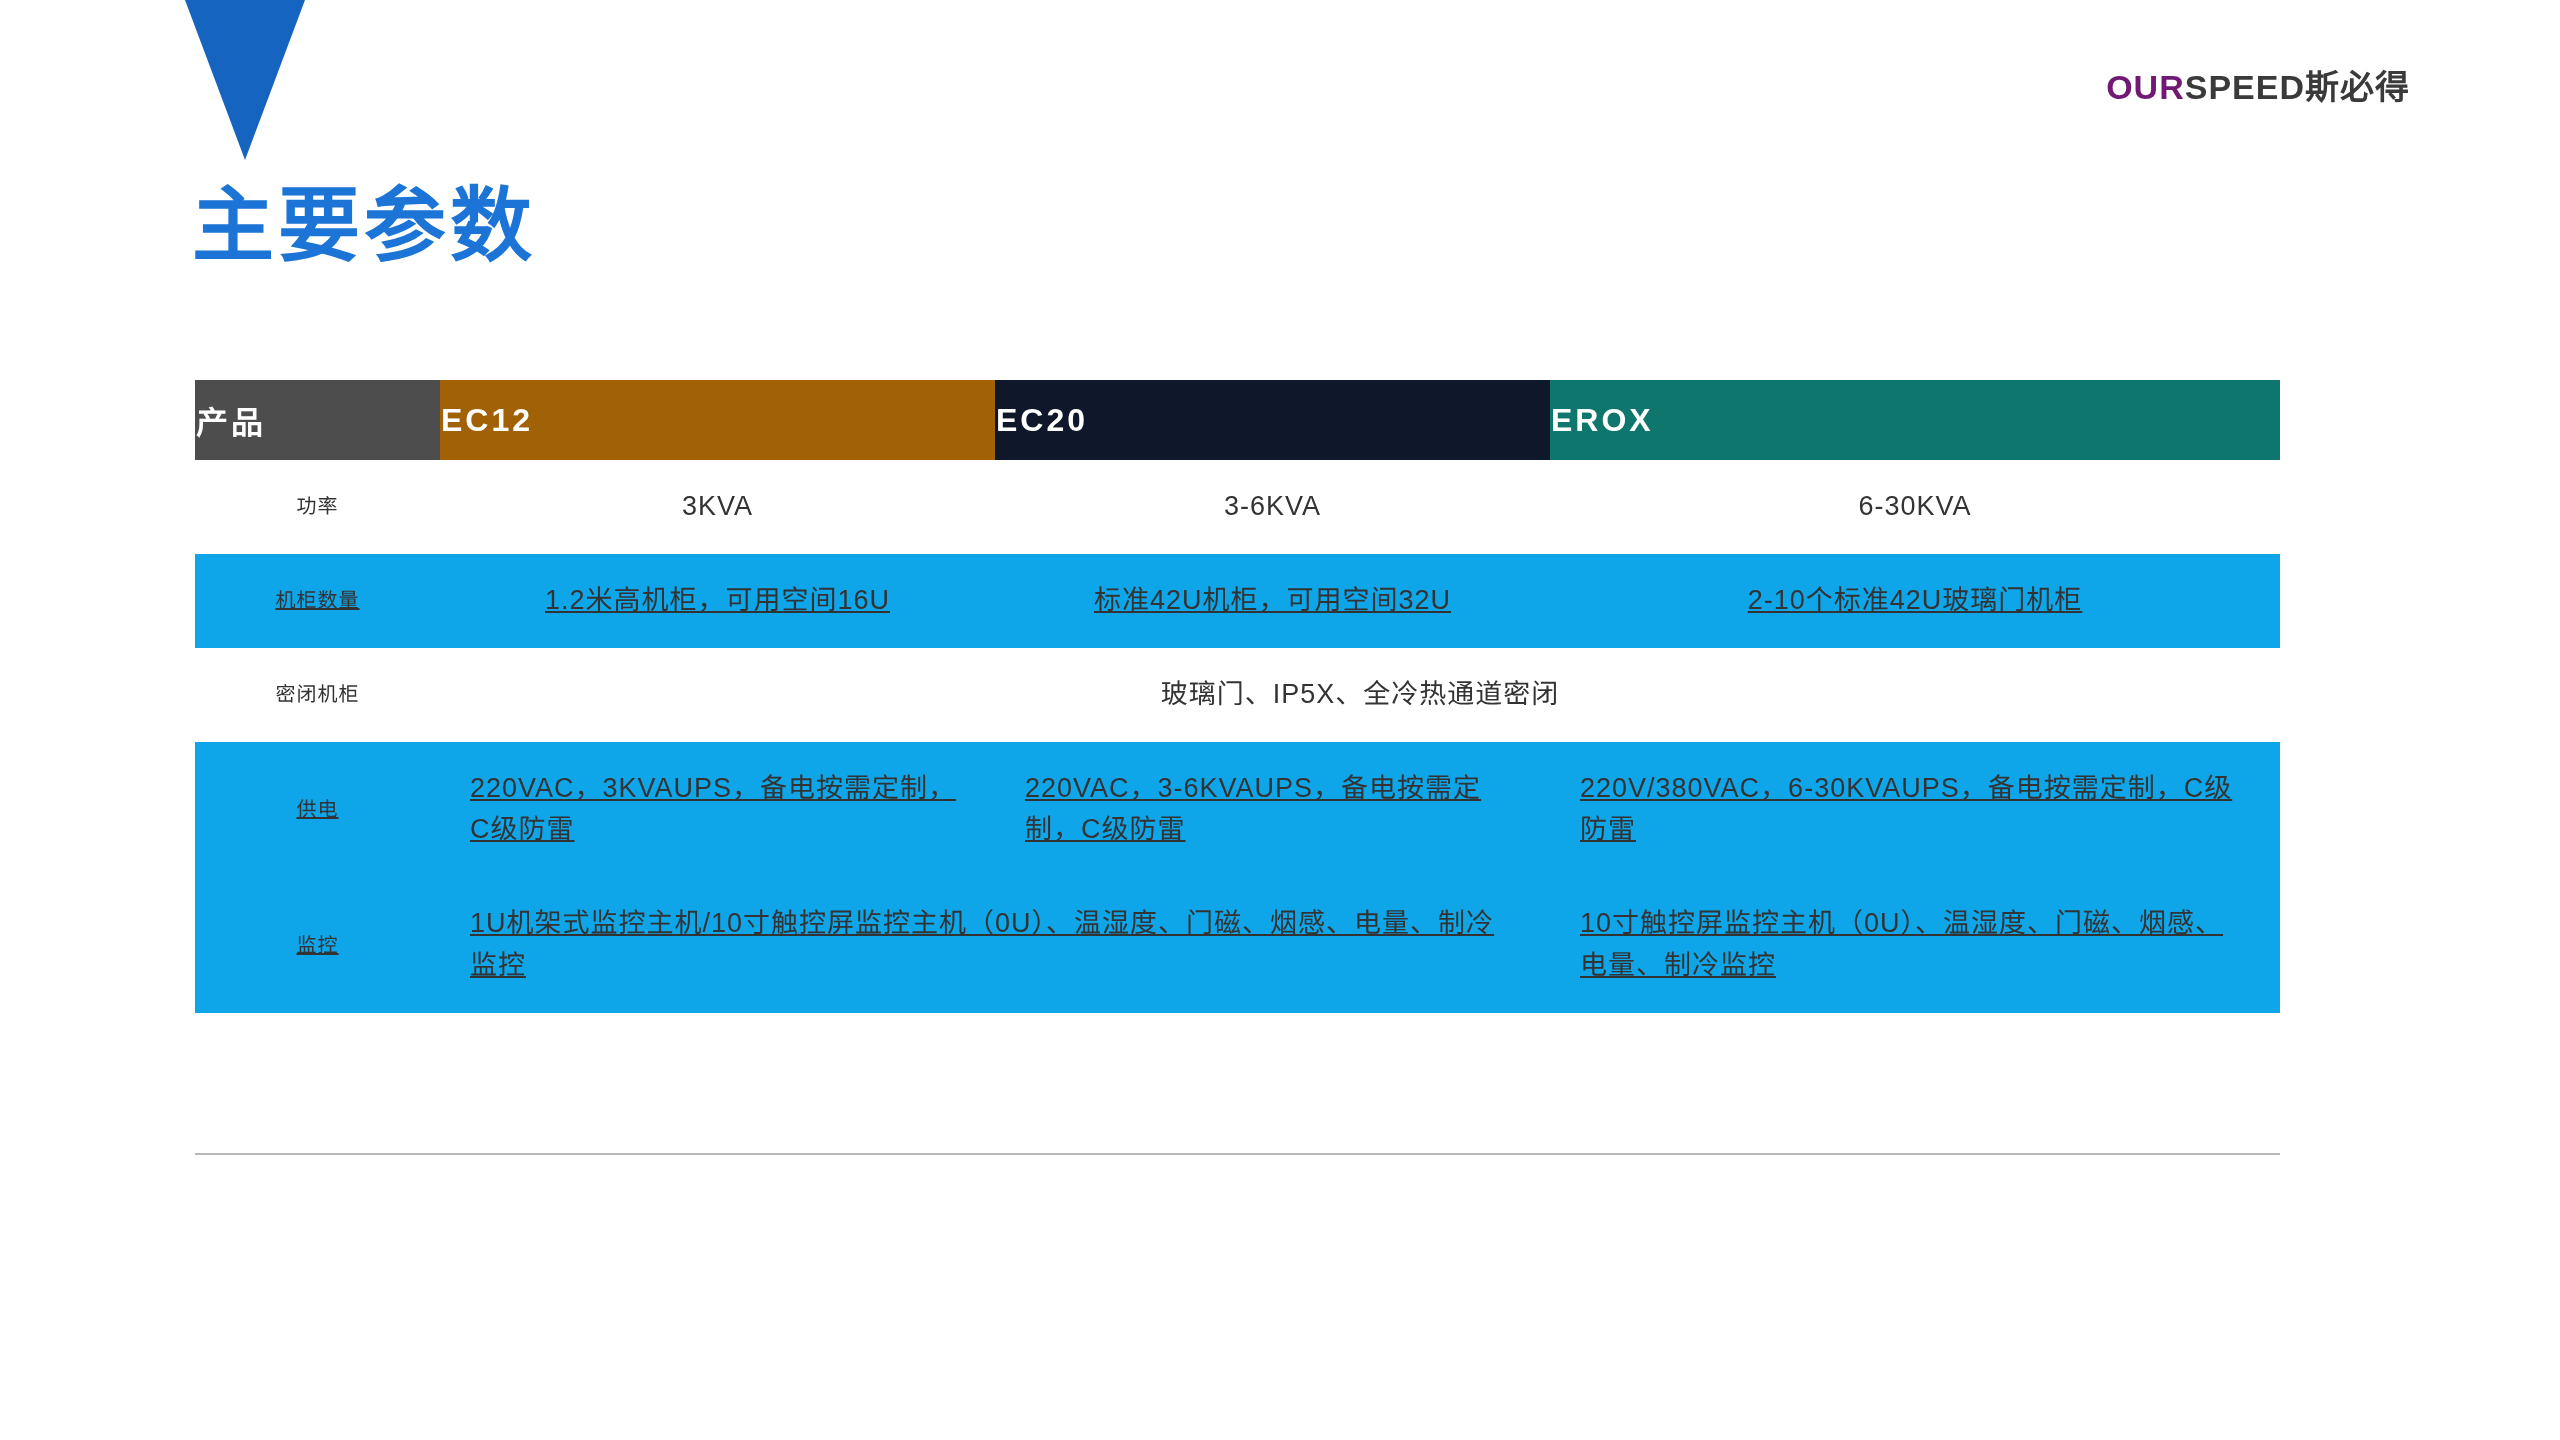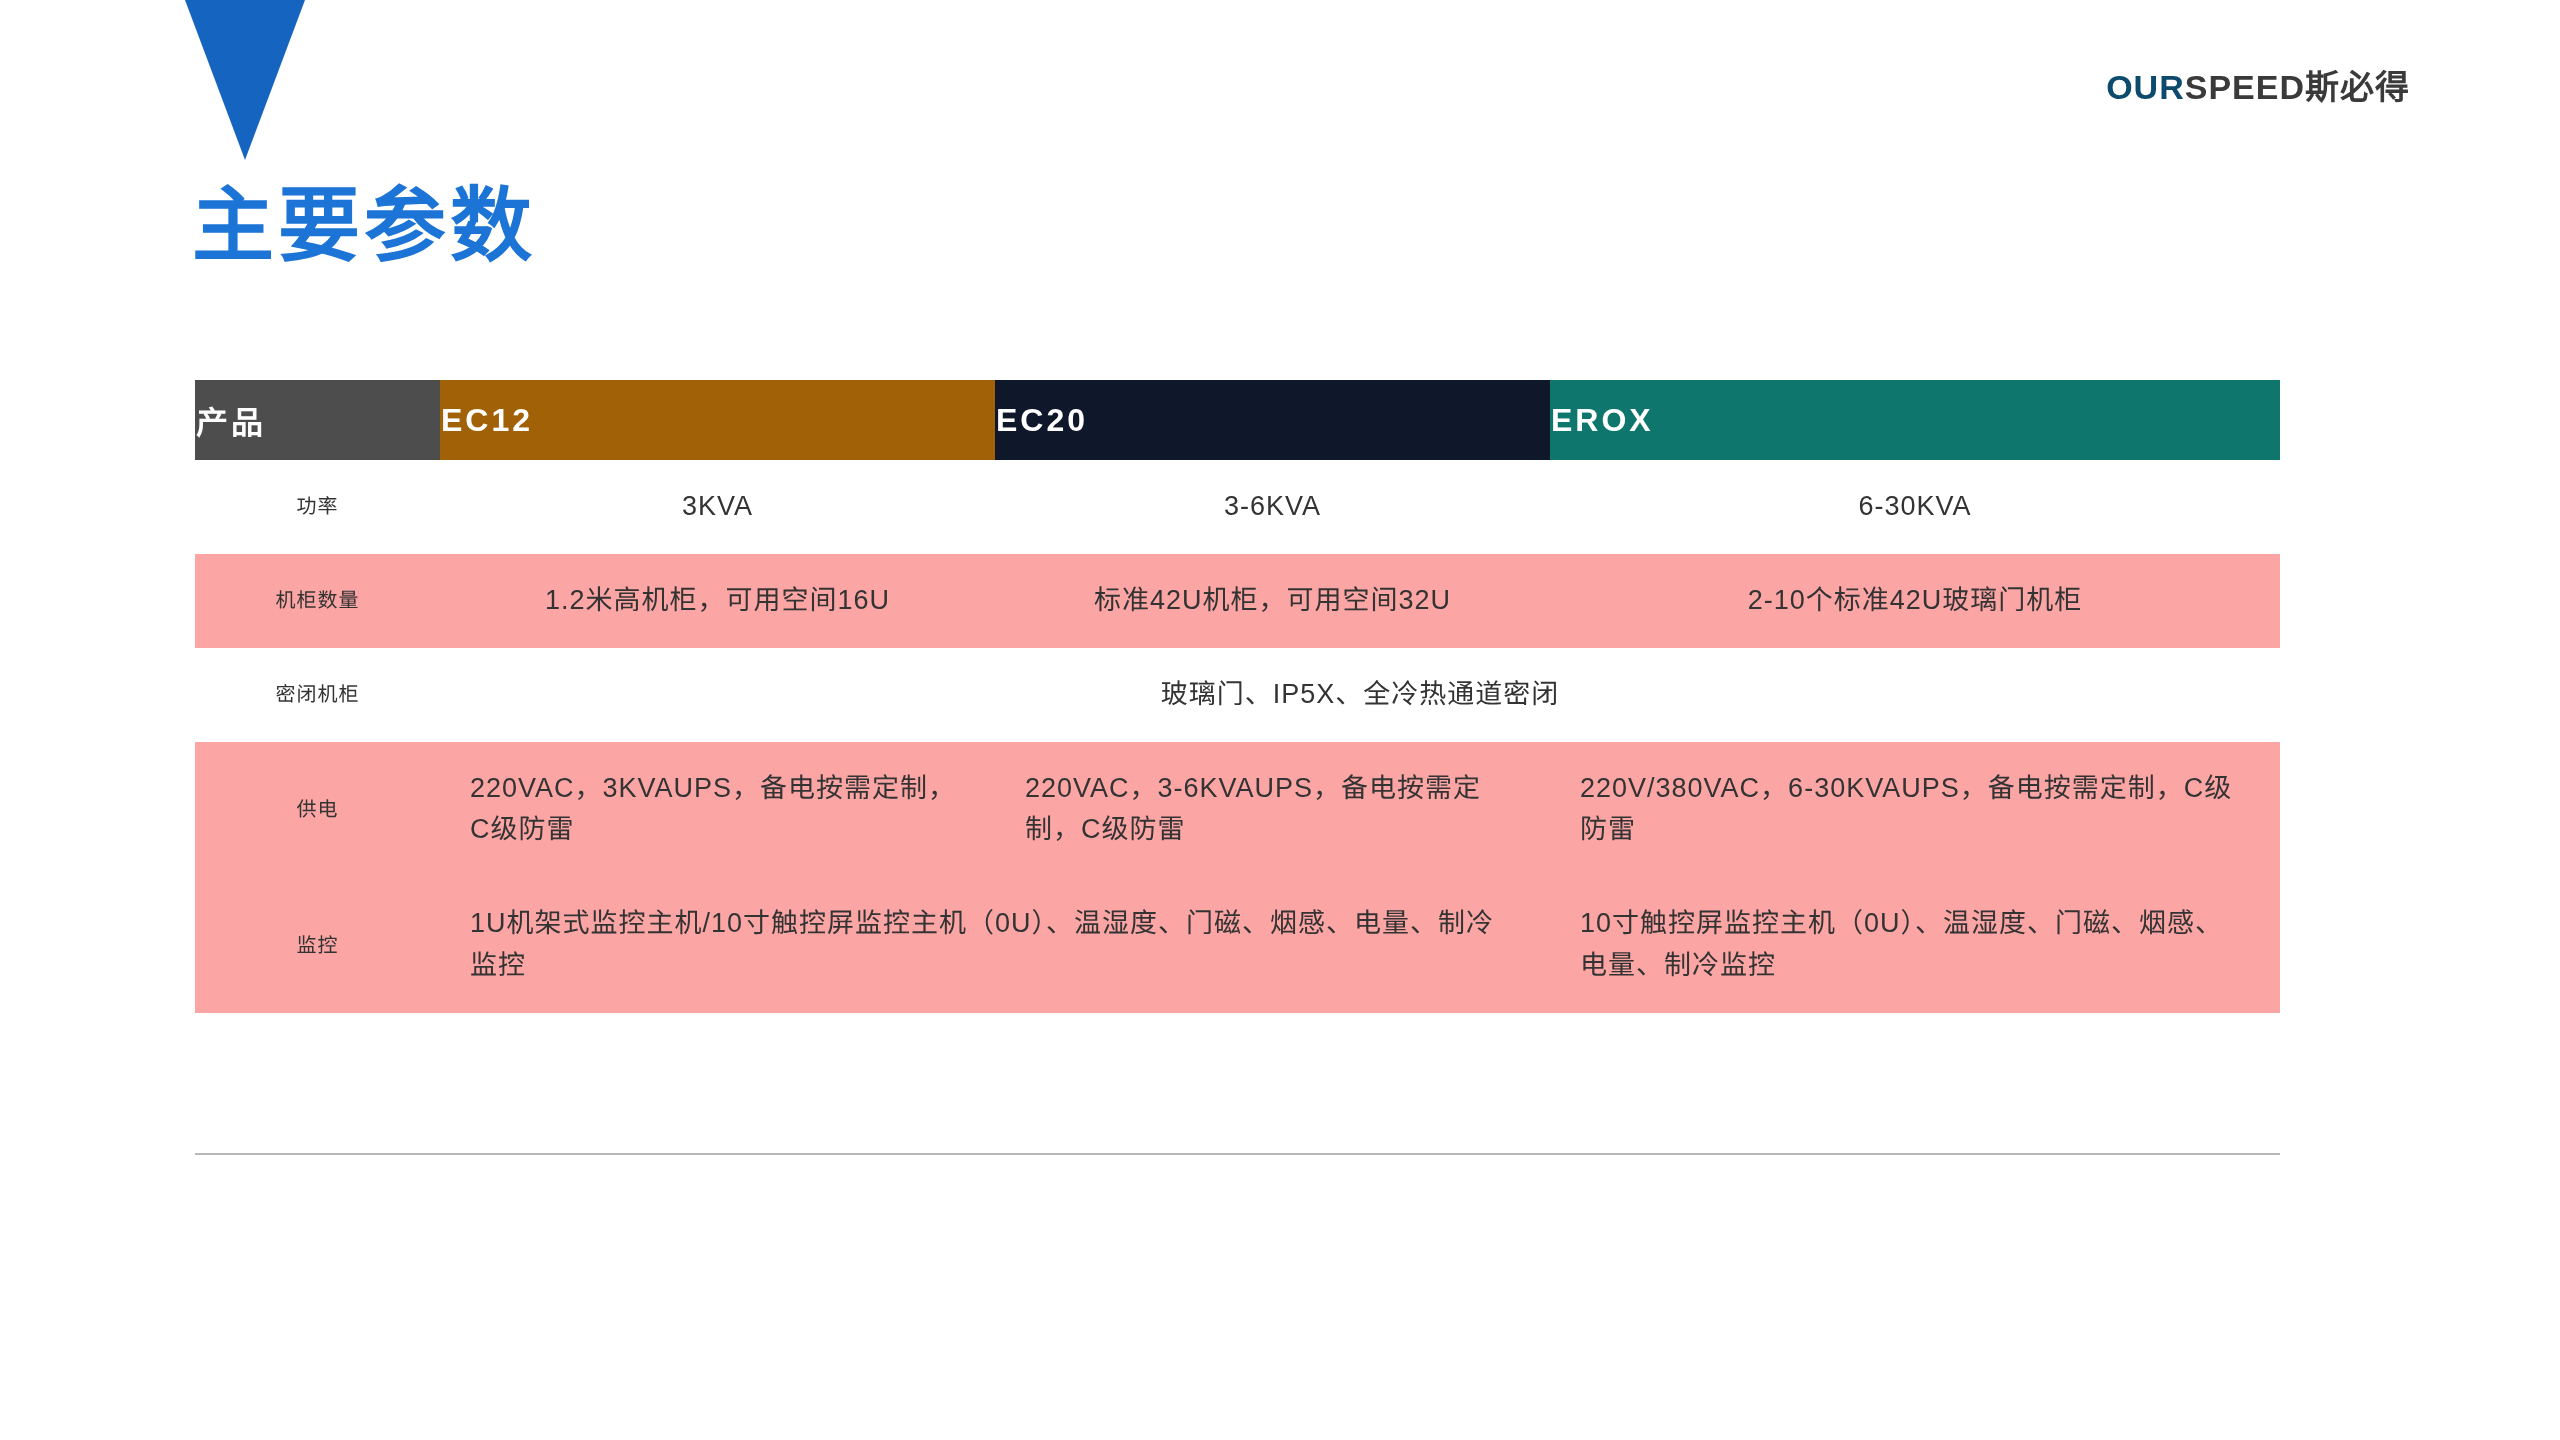--- a/index.html
+++ b/index.html
@@ -32,21 +32,21 @@
   
   .brand {
     position: absolute;
     top: 60px;
     right: 150px;
     font-size: 34px;
     font-weight: bold;
     letter-spacing: 1px;
     white-space: nowrap;
   }
-  .brand .brand-our { color: #0c4a6e; }
+  .brand .brand-our { color: #701a75; }
   .brand .brand-speed { color: #3a3a3a; }
   .brand .brand-cn { color: #3a3a3a; }
 
   
   .page-title {
     position: absolute;
     top: 185px;
     left: 192px;
     font-size: 82px;
     font-weight: bold;
@@ -80,21 +80,21 @@
     letter-spacing: 3px;
     text-align: left;
     color: #ffffff;
     border: none;
   }
   th.h-label { background: #4d4d4d; }
   th.h-ec12  { background: #a16207; }
   th.h-ec20  { background: #0f172a; }
   th.h-erox  { background: #0f766e; }
 
-  table.params tbody tr.shaded td { background: #fca5a5; }
+  table.params tbody tr.shaded td { background: #0ea5e9; text-decoration: underline; }
   table.params tbody tr td { background: #ffffff; }
 
   table.params tbody td {
     padding: 26px 30px;
     vertical-align: middle;
     line-height: 1.55;
     letter-spacing: 1px;
     border: none;
   }
   td.row-label {

